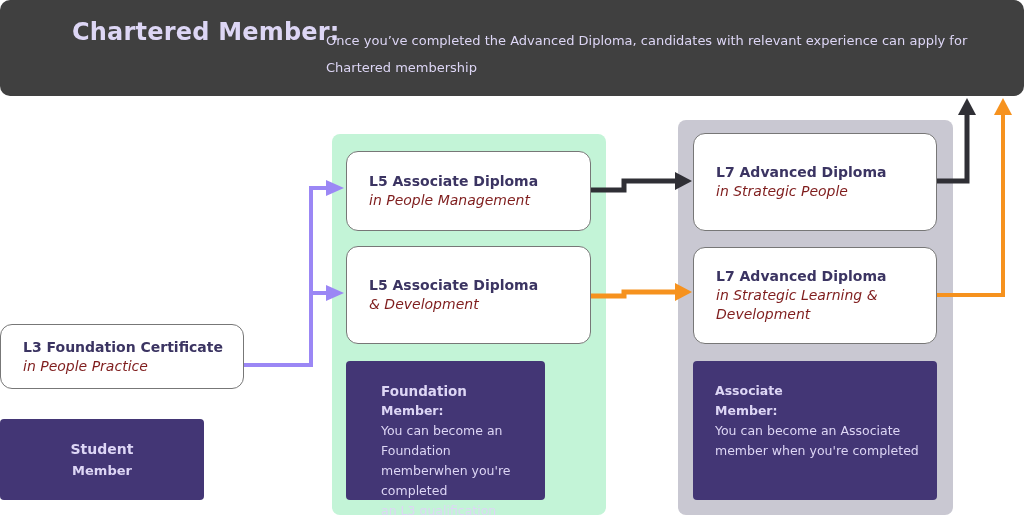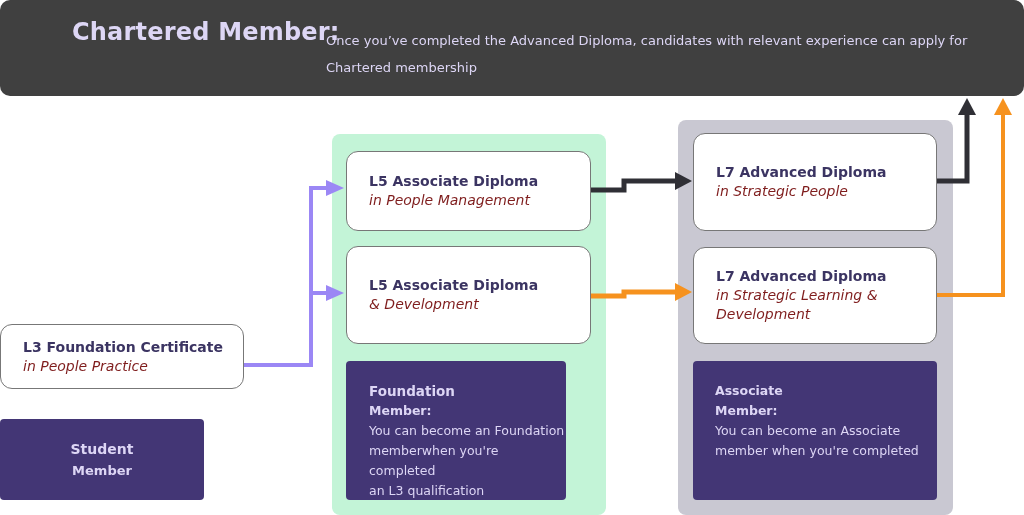--- a/index.html
+++ b/index.html
@@ -84,21 +84,21 @@
 </div>
 
 <div class="abs card" style="left:346px; top:151px; width:245px; height:80px;">
   <div class="t">L5 Associate Diploma</div>
   <div class="s">in People Management</div>
 </div>
 <div class="abs card" style="left:346px; top:246px; width:245px; height:98px;">
   <div class="t">L5 Associate Diploma</div>
   <div class="s">&amp; Development</div>
 </div>
-<div class="abs dark" style="left:346px; top:361px; width:220px; height:139px; padding:20px 0 0 23px;">
+<div class="abs dark" style="left:346px; top:361px; width:199px; height:139px; padding:20px 0 0 35px;">
   <div class="b" style="font-size:13.5px;">Foundation</div>
   <div class="b">Member:</div>
   <div>You can become an Foundation</div>
   <div>memberwhen you're completed</div>
   <div>an L3 qualification</div>
 </div>
 
 <div class="abs card" style="left:693px; top:133px; width:244px; height:98px;">
   <div class="t">L7 Advanced Diploma</div>
   <div class="s">in Strategic People</div>

